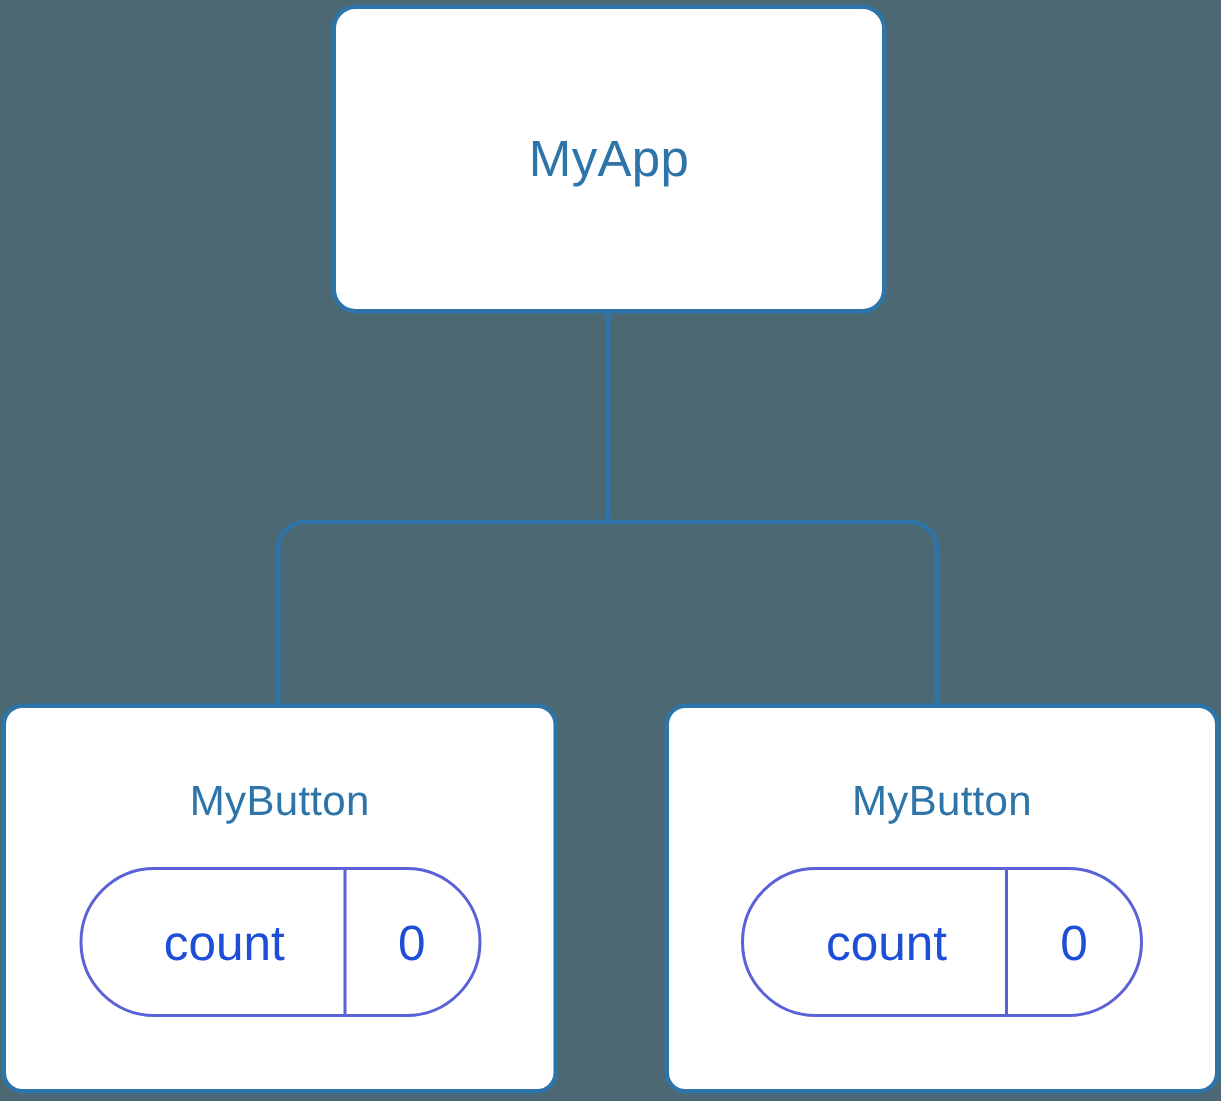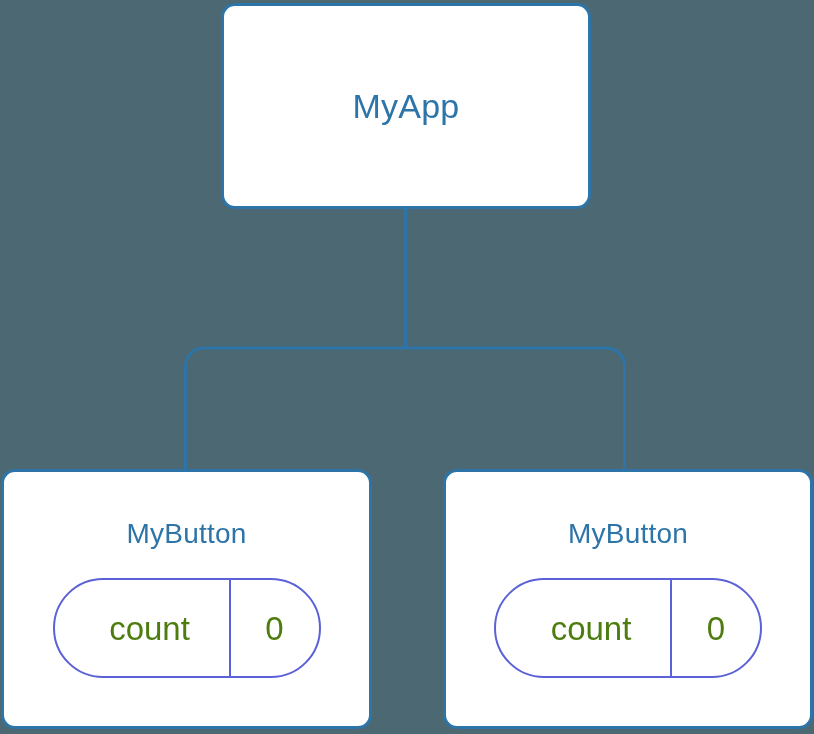--- a/index.html
+++ b/index.html
@@ -36,20 +36,21 @@
     display: flex;
     flex-direction: column;
     align-items: center;
   }
   .node-root {
     left: 221px;
     top: 3px;
     width: 370px;
     height: 206px;
     justify-content: center;
+    border-radius: 16px;
   }
   .node-child-left {
     left: 1px;
     top: 469px;
     width: 371px;
     height: 260px;
   }
   .node-child-right {
     left: 443px;
     top: 469px;
@@ -80,21 +81,21 @@
     border-radius: 50px;
     box-sizing: border-box;
     background: #ffffff;
     overflow: hidden;
   }
   .pill-key,
   .pill-value {
     display: flex;
     align-items: center;
     justify-content: center;
-    color: #4d7c0f;
+    color: #1d4ed8;
     font-size: 33px;
     line-height: 1;
     white-space: nowrap;
     box-sizing: border-box;
   }
   .pill-key {
     width: 174px;
     padding-left: 16px;
   }
   .pill-value {

